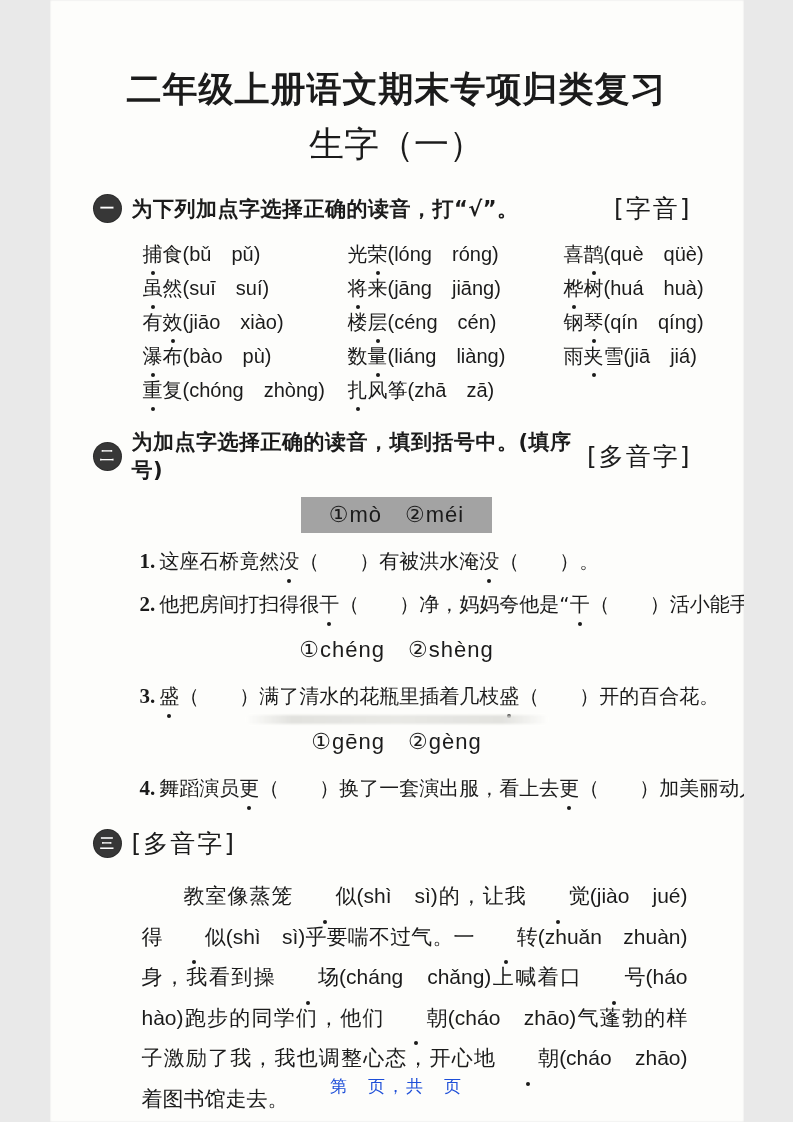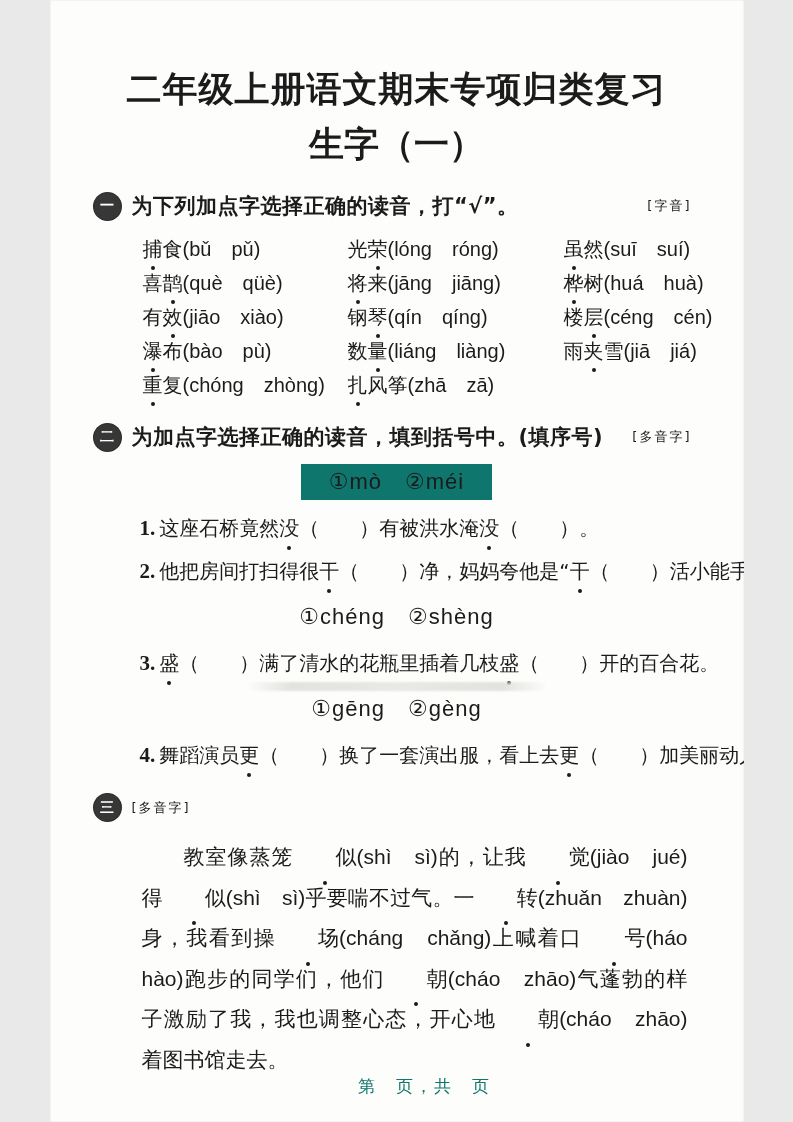--- a/index.html
+++ b/index.html
@@ -16,37 +16,37 @@
   }
   .title1 {
     margin-top:66px;
     text-align:center;
     font-size:35px; font-weight:bold;
     letter-spacing:1px;
   }
   .title2 {
     margin-top:8px;
     text-align:center;
-    font-size:35px; font-weight:bold;
+    font-size:35px; font-weight:normal;
   }
   .sec-head {
     display:flex; align-items:center;
     margin:24px 52px 0 44px;
   }
   .badge {
     flex:0 0 auto;
     width:27px; height:27px; border-radius:50%;
     background:#373737; color:#fff;
     display:flex; align-items:center; justify-content:center;
     font-size:14px; font-weight:bold;
     margin-right:11px;
     box-shadow:0 0 0 1px #2c2c2c;
   }
   .sec-title { flex:1; font-size:21px; font-weight:bold; letter-spacing:0.5px; }
-  .sec-tag { font-size:13px; font-weight:normal; letter-spacing:2px; }
+  .sec-tag { font-size:25px; font-weight:normal; letter-spacing:2px; }
 
   .word-grid {
     display:grid;
     grid-template-columns:205px 216px auto;
     margin:16px 58px 0 93px;
     row-gap:7px;
     font-size:20px;
     line-height:27px;
   }
   .word-item { white-space:nowrap; }
@@ -56,21 +56,21 @@
   .em::after {
     content:"";
     position:absolute; bottom:-7px; left:50%;
     transform:translateX(-50%);
     width:4px; height:4px; border-radius:50%;
     background:#1b1b1b;
   }
 
   .opt-line { text-align:center; margin-top:13px; font-size:22px; position:relative; }
   .opt-inner { display:inline-block; padding:3px 28px; letter-spacing:1px; }
-  .opt-inner.shaded { background:#0f766e; }
+  .opt-inner.shaded { background:#a3a3a3; }
   .smudge {
     position:absolute; left:50%; top:-9px;
     transform:translateX(-50%);
     width:300px; height:9px;
     background:linear-gradient(90deg,#fdfdfb, #dcdcd8 15%, #e4e4e0 50%, #dcdcd8 85%, #fdfdfb);
     filter:blur(1px);
     opacity:.8;
   }
   .q-line {
     margin:13px 52px 0 90px;
@@ -88,47 +88,46 @@
     text-align:justify;
   }
   .para .py { font-family:"Liberation Sans", sans-serif; }
 
   .footer {
     position:absolute; left:0; bottom:24px;
     width:100%;
     text-align:center;
     font-size:17px;
     letter-spacing:2px;
-    color:#0f766e;
-    margin-left:28px;
+    color:#1d4ed8;
   }
 </style>
 </head>
 <body>
 
 <div class="page">
 
   <div class="title1">二年级上册语文期末专项归类复习</div>
   <div class="title2">生字（一）</div>
 
   <div class="sec-head">
     <span class="badge">一</span>
     <span class="sec-title">为下列加点字选择正确的读音，打“√”。</span>
     <span class="sec-tag">[字音]</span>
   </div>
   <div class="word-grid">
     <div class="word-item"><span><span class="em">捕</span><span>食</span></span><span class="py">(bǔ　pǔ)</span></div>
     <div class="word-item"><span><span>光</span><span class="em">荣</span></span><span class="py">(lóng　róng)</span></div>
+    <div class="word-item"><span><span>喜</span><span class="em">鹊</span></span><span class="py">(què　qüè)</span></div>
     <div class="word-item"><span><span class="em">虽</span><span>然</span></span><span class="py">(suī　suí)</span></div>
-    <div class="word-item"><span><span>喜</span><span class="em">鹊</span></span><span class="py">(què　qüè)</span></div>
     <div class="word-item"><span><span class="em">将</span><span>来</span></span><span class="py">(jāng　jiāng)</span></div>
     <div class="word-item"><span><span class="em">桦</span><span>树</span></span><span class="py">(huá　huà)</span></div>
     <div class="word-item"><span><span>有</span><span class="em">效</span></span><span class="py">(jiāo　xiào)</span></div>
+    <div class="word-item"><span><span>楼</span><span class="em">层</span></span><span class="py">(céng　cén)</span></div>
     <div class="word-item"><span><span>钢</span><span class="em">琴</span></span><span class="py">(qín　qíng)</span></div>
-    <div class="word-item"><span><span>楼</span><span class="em">层</span></span><span class="py">(céng　cén)</span></div>
     <div class="word-item"><span><span class="em">瀑</span><span>布</span></span><span class="py">(bào　pù)</span></div>
     <div class="word-item"><span><span>数</span><span class="em">量</span></span><span class="py">(liáng　liàng)</span></div>
     <div class="word-item"><span><span>雨</span><span class="em">夹</span><span>雪</span></span><span class="py">(jiā　jiá)</span></div>
     <div class="word-item"><span><span class="em">重</span><span>复</span></span><span class="py">(chóng　zhòng)</span></div>
     <div class="word-item"><span><span class="em">扎</span><span>风筝</span></span><span class="py">(zhā　zā)</span></div>
   </div>
 
   <div class="sec-head">
     <span class="badge">二</span>
     <span class="sec-title">为加点字选择正确的读音，填到括号中。(填序号)</span>

